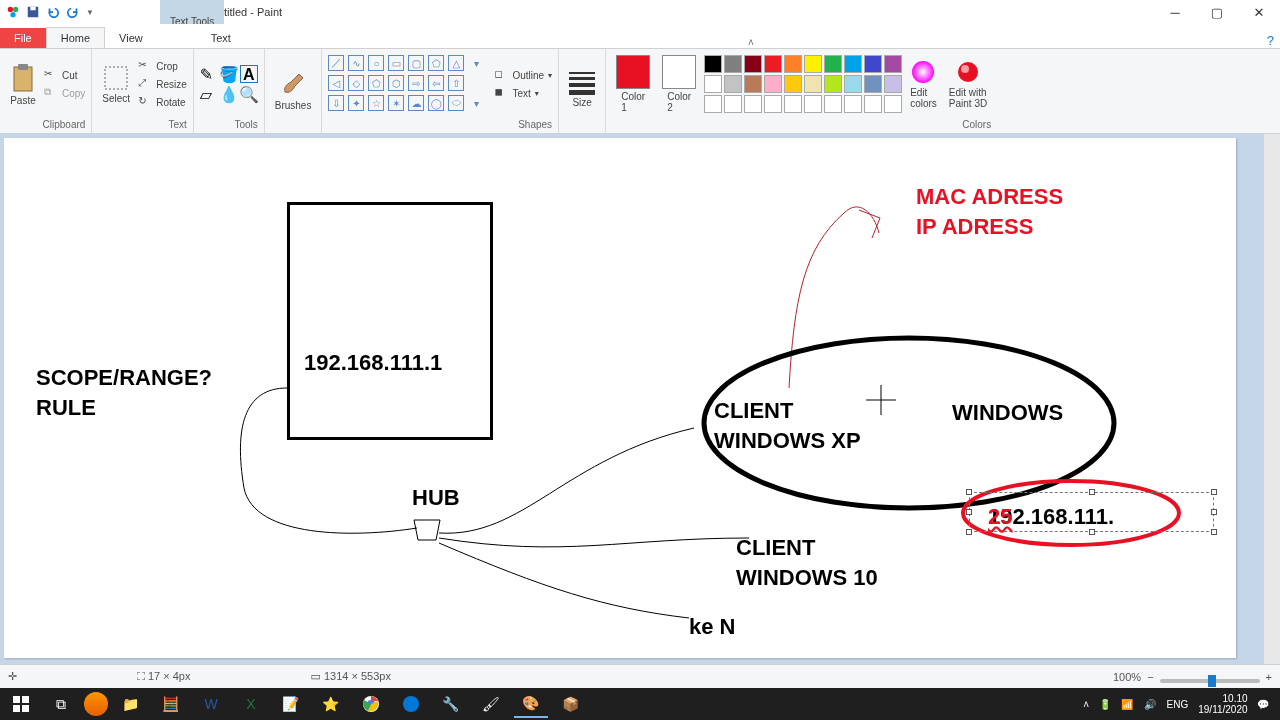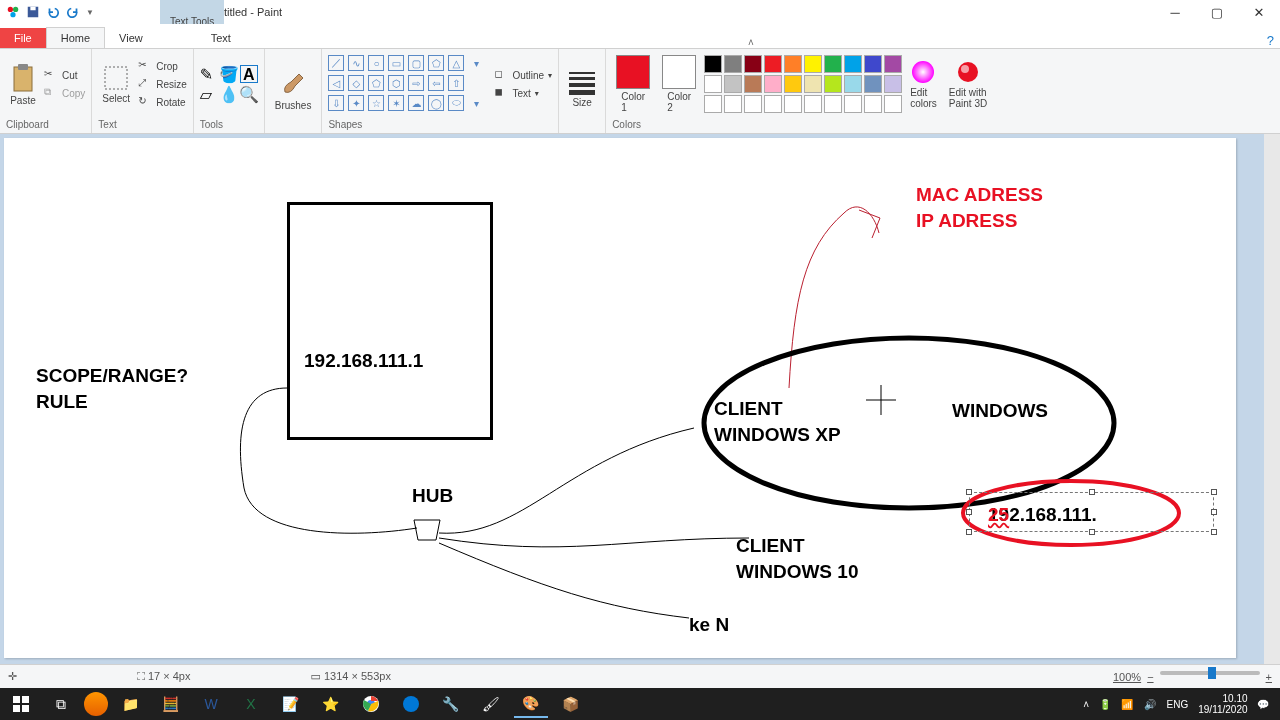--- a/index.html
+++ b/index.html
@@ -19,47 +19,47 @@
 .tab { padding: 4px 14px; color: #333; }
 .tab.file { background: #ef4444; color: #fff; }
 .tab.active { background: #f5f6f7; border: 1px solid #d0d0d0; border-bottom: none; }
 .tab.text { margin-left: 40px; }
 .help-icon { margin-left: auto; margin-right: 6px; color: #1979ca; font-size: 13px; }
 
 
 .ribbon { height: 86px; background: #f5f6f7; border-top: 1px solid #d0d0d0; border-bottom: 1px solid #d0d0d0; display: flex; }
 .group { border-right: 1px solid #dadada; display: flex; flex-direction: column; padding: 2px 6px 0 6px; }
 .group-body { flex: 1; display: flex; align-items: center; gap: 4px; }
-.group-label { font-size: 10px; color: #666; text-align: left; padding: 2px 0 3px 0; }
+.group-label { font-size: 10px; color: #666; text-align: right; padding: 2px 0 3px 0; }
 .vbtn { display: flex; flex-direction: column; align-items: center; font-size: 10px; color: #444; gap: 2px; padding: 0 4px; }
 .sml { font-size: 10px; color: #444; display: flex; align-items: center; gap: 4px; padding: 1px 0; }
 .sml span.ico { width: 14px; height: 14px; display: inline-block; }
 .stack { display: flex; flex-direction: column; gap: 2px; }
 .toolgrid { display: grid; grid-template-columns: repeat(3, 18px); grid-template-rows: repeat(2, 18px); gap: 2px; }
 .toolgrid div { width: 18px; height: 18px; }
 .shapegrid { display: grid; grid-template-columns: repeat(8, 18px); grid-template-rows: repeat(3, 18px); gap: 2px; }
 .shapegrid div { width: 16px; height: 16px; border: 1px solid #5a8ac6; font-size: 10px; display: flex; align-items: center; justify-content: center; color: #5a8ac6; }
 .colorbox { width: 34px; height: 34px; border: 1px solid #888; background: #e81123; }
 .colorbox.c2 { background: #fff; }
 .palette { display: grid; grid-template-columns: repeat(10, 18px); grid-template-rows: repeat(3, 18px); gap: 2px; }
 .palette div { width: 18px; height: 18px; border: 1px solid #aaa; }
 .sizebars { display: flex; flex-direction: column; gap: 3px; width: 26px; }
 .sizebars span { height: 2px; background: #333; display: block; }
 .sizebars span:nth-child(2){height:3px}.sizebars span:nth-child(3){height:4px}.sizebars span:nth-child(4){height:5px}
 
 
 .canvas-wrap { flex: 1; background: #c4d6e8; padding: 4px 0 0 4px; position: relative; overflow: hidden; }
 .canvas { width: 1232px; height: 520px; background: #fff; position: relative; box-shadow: 1px 1px 2px rgba(0,0,0,.2); }
 .canvas * { position: absolute; }
-.txt { font-family: Arial, sans-serif; font-weight: bold; color: #000; font-size: 19px; line-height: 1.35; }
+.txt { font-family: Arial, sans-serif; font-weight: bold; color: #000; font-size: 22px; line-height: 1.35; }
 .red { color: #e81123; }
 
 
 .status { height: 24px; background: #f5f6f7; border-top: 1px solid #d0d0d0; display: flex; align-items: center; font-size: 11px; color: #555; padding: 0 8px; gap: 120px; }
-.status .zoom { margin-left: auto; display: flex; align-items: flex-start; gap: 6px; text-decoration: underline; }
+.status .zoom { margin-left: auto; display: flex; align-items: flex-end; gap: 6px; }
 .slider { width: 100px; height: 4px; background: #bbb; position: relative; border-radius: 2px; }
 .slider .thumb { position: absolute; left: 48px; top: -4px; width: 8px; height: 12px; background: #1979ca; }
 
 
 .taskbar { height: 32px; background: #1f1f1f; display: flex; align-items: center; padding: 0 4px; gap: 6px; }
 .taskbar .ti { width: 34px; height: 28px; display: flex; align-items: center; justify-content: center; color: #fff; font-size: 14px; }
 .tray { margin-left: auto; display: flex; align-items: center; color: #fff; font-size: 10px; gap: 10px; padding-right: 6px; }
 .tray .clock { text-align: right; line-height: 1.1; }
 </style>
 </head>

